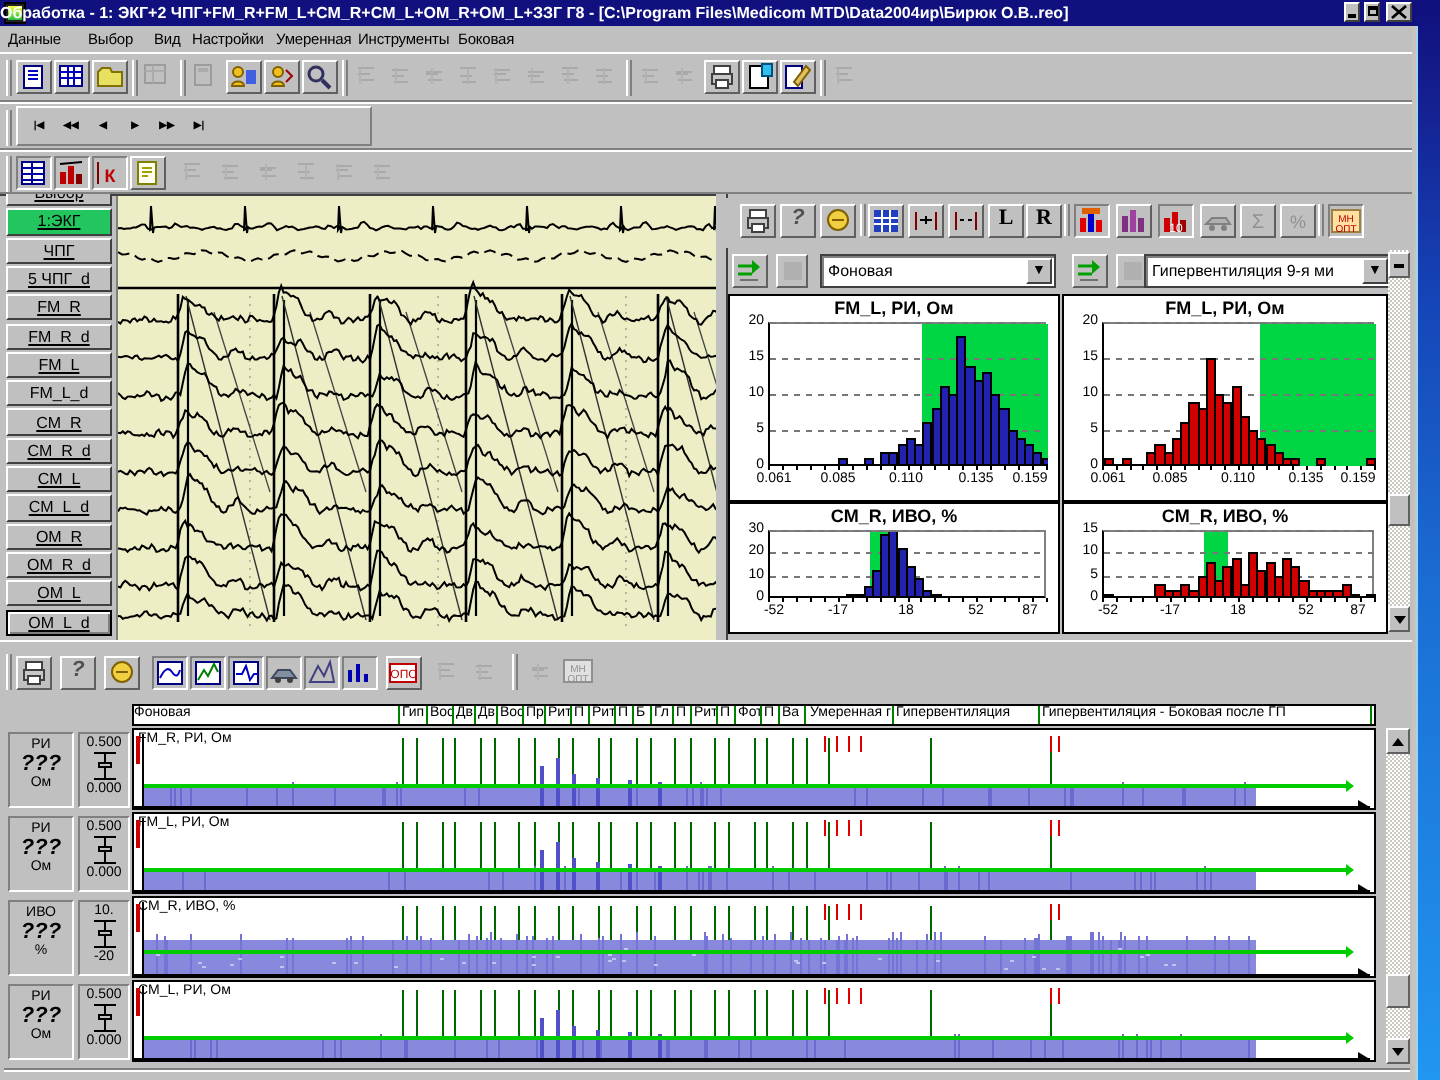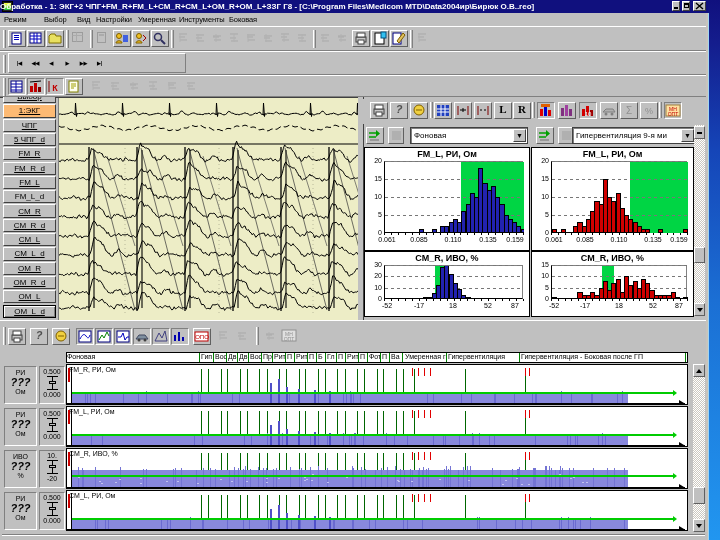--- a/index.html
+++ b/index.html
@@ -21,21 +21,21 @@
   </div>
 <div style="position:absolute;left:682px;top:1px;width:8px;height:10px;background:#c0c0c0;border-top:1px solid #fff;border-left:1px solid #fff;border-right:1px solid #404040;border-bottom:1px solid #404040;overflow:hidden">
     <div style="position:absolute;left:1px;top:1px;width:5px;height:5px;border:1px solid #000;border-top-width:2px"></div>
   </div>
 <div style="position:absolute;left:693px;top:1px;width:13px;height:10px;background:#c0c0c0;border-top:1px solid #fff;border-left:1px solid #fff;border-right:1px solid #404040;border-bottom:1px solid #404040;overflow:hidden">
     <svg width="11" height="8" viewBox="0 0 11 8" style="position:absolute;left:0;top:0">
       <path d="M2 1l7 6M9 1l-7 6" stroke="#000" stroke-width="1.4"></path>
     </svg>
   </div>
 <div style="position:absolute;left:0;top:13px;width:706px;height:13px;background:#c0c0c0"></div>
-<div style="position:absolute;left:4px;top:15px;font-size:7.5px;letter-spacing:-0.1px;color:#000">Режим</div>
+<div style="position:absolute;left:4px;top:15px;font-size:7.5px;letter-spacing:-0.1px;color:#000">Данные</div>
 <div style="position:absolute;left:44px;top:15px;font-size:7.5px;letter-spacing:-0.1px;color:#000">Выбор</div>
 <div style="position:absolute;left:77px;top:15px;font-size:7.5px;letter-spacing:-0.1px;color:#000">Вид</div>
 <div style="position:absolute;left:96px;top:15px;font-size:7.5px;letter-spacing:-0.1px;color:#000">Настройки</div>
 <div style="position:absolute;left:138px;top:15px;font-size:7.5px;letter-spacing:-0.1px;color:#000">Умеренная</div>
 <div style="position:absolute;left:179px;top:15px;font-size:7.5px;letter-spacing:-0.1px;color:#000">Инструменты</div>
 <div style="position:absolute;left:229px;top:15px;font-size:7.5px;letter-spacing:-0.1px;color:#000">Боковая</div>
 <div style="position:absolute;left:0;top:26px;width:706px;height:25px;background:#c0c0c0;border-top:1px solid #fff;border-bottom:1px solid #808080"></div>
 <div style="position:absolute;left:3px;top:30px;width:3px;height:18px;border-left:1px solid #fff;border-right:1px solid #808080"></div>
 <div class="r" style="position:absolute;left:8px;top:30px;width:18px;height:17px;background:#c0c0c0;overflow:hidden">
     <svg width="16" height="15" viewBox="0 0 16 15" style="position:absolute;left:0;top:0">
@@ -248,21 +248,21 @@
   </div>
 <div style="position:absolute;left:183px;top:78px;width:18px;height:17px;background:#c0c0c0;overflow:hidden">
     <svg width="16" height="15" viewBox="0 0 16 15" style="position:absolute;left:0;top:0">
       <path d="M4 5h8M4 8h6M5 11h7" stroke="#a9a9a9"></path>
       <path d="M6 4v8" stroke="#b2b2b2"></path>
     </svg>
   </div>
 <div style="position:absolute;left:0;top:97px;width:706px;height:223px;background:#c0c0c0;border-top:1px solid #404040"></div>
 <div style="position:absolute;left:2px;top:97px;width:56px;height:223px;overflow:hidden">
     <div style="position:absolute;left:1px;top:-7.0px;width:53px;height:13.3px;background:#c0c0c0;border-top:1px solid #fff;border-left:1px solid #fff;border-right:1px solid #404040;border-bottom:1px solid #404040;font-size:8px;text-align:center;color:#000;display:flex;align-items:center;justify-content:center;text-decoration:underline">Выбор</div>
-    <div style="position:absolute;left:1px;top:7.3px;width:53px;height:13.3px;background:#fdba74;border-top:1px solid #fff;border-left:1px solid #fff;border-right:1px solid #404040;border-bottom:1px solid #404040;font-size:8px;color:#000;display:flex;align-items:center;justify-content:center;text-decoration:underline">1:ЭКГ</div>
+    <div style="position:absolute;left:1px;top:7.3px;width:53px;height:13.3px;background:#22c55e;border-top:1px solid #fff;border-left:1px solid #fff;border-right:1px solid #404040;border-bottom:1px solid #404040;font-size:8px;color:#000;display:flex;align-items:center;justify-content:center;text-decoration:underline">1:ЭКГ</div>
     <div style="position:absolute;left:1px;top:21.6px;width:53px;height:13.3px;background:#c0c0c0;border-top:1px solid #fff;border-left:1px solid #fff;border-right:1px solid #404040;border-bottom:1px solid #404040;font-size:8px;text-align:center;color:#000;display:flex;align-items:center;justify-content:center;text-decoration:underline">ЧПГ</div>
     <div style="position:absolute;left:1px;top:35.9px;width:53px;height:13.3px;background:#c0c0c0;border-top:1px solid #fff;border-left:1px solid #fff;border-right:1px solid #404040;border-bottom:1px solid #404040;font-size:8px;text-align:center;color:#000;display:flex;align-items:center;justify-content:center;text-decoration:underline">5 ЧПГ_d</div>
     <div style="position:absolute;left:1px;top:50.2px;width:53px;height:13.3px;background:#c0c0c0;border-top:1px solid #fff;border-left:1px solid #fff;border-right:1px solid #404040;border-bottom:1px solid #404040;font-size:8px;text-align:center;color:#000;display:flex;align-items:center;justify-content:center;text-decoration:underline">FM_R</div>
     <div style="position:absolute;left:1px;top:64.5px;width:53px;height:13.3px;background:#c0c0c0;border-top:1px solid #fff;border-left:1px solid #fff;border-right:1px solid #404040;border-bottom:1px solid #404040;font-size:8px;text-align:center;color:#000;display:flex;align-items:center;justify-content:center;text-decoration:underline">FM_R_d</div>
     <div style="position:absolute;left:1px;top:78.8px;width:53px;height:13.3px;background:#c0c0c0;border-top:1px solid #fff;border-left:1px solid #fff;border-right:1px solid #404040;border-bottom:1px solid #404040;font-size:8px;text-align:center;color:#000;display:flex;align-items:center;justify-content:center;text-decoration:underline">FM_L</div>
     <div style="position:absolute;left:1px;top:93.1px;width:53px;height:13.3px;background:#c0c0c0;border-top:1px solid #fff;border-left:1px solid #fff;border-right:1px solid #404040;border-bottom:1px solid #404040;font-size:8px;text-align:center;color:#000;display:flex;align-items:center;justify-content:center;">FM_L_d</div>
     <div style="position:absolute;left:1px;top:107.4px;width:53px;height:13.3px;background:#c0c0c0;border-top:1px solid #fff;border-left:1px solid #fff;border-right:1px solid #404040;border-bottom:1px solid #404040;font-size:8px;text-align:center;color:#000;display:flex;align-items:center;justify-content:center;text-decoration:underline">CM_R</div>
     <div style="position:absolute;left:1px;top:121.7px;width:53px;height:13.3px;background:#c0c0c0;border-top:1px solid #fff;border-left:1px solid #fff;border-right:1px solid #404040;border-bottom:1px solid #404040;font-size:8px;text-align:center;color:#000;display:flex;align-items:center;justify-content:center;text-decoration:underline">CM_R_d</div>
     <div style="position:absolute;left:1px;top:136.0px;width:53px;height:13.3px;background:#c0c0c0;border-top:1px solid #fff;border-left:1px solid #fff;border-right:1px solid #404040;border-bottom:1px solid #404040;font-size:8px;text-align:center;color:#000;display:flex;align-items:center;justify-content:center;text-decoration:underline">CM_L</div>
     <div style="position:absolute;left:1px;top:150.3px;width:53px;height:13.3px;background:#c0c0c0;border-top:1px solid #fff;border-left:1px solid #fff;border-right:1px solid #404040;border-bottom:1px solid #404040;font-size:8px;text-align:center;color:#000;display:flex;align-items:center;justify-content:center;text-decoration:underline">CM_L_d</div>

